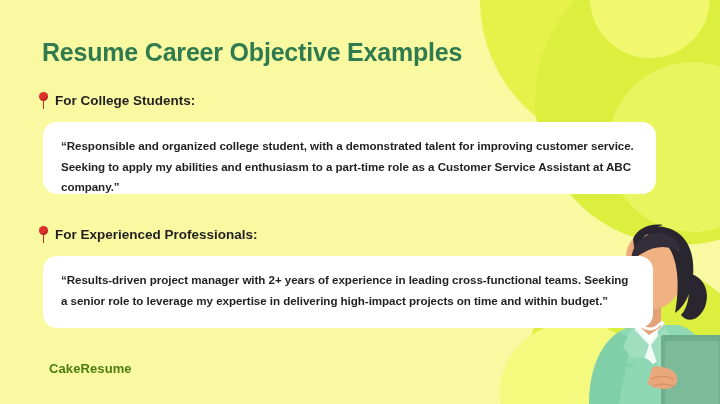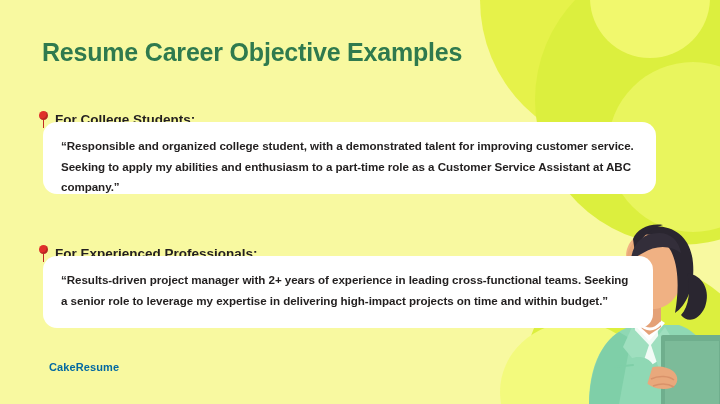--- a/index.html
+++ b/index.html
@@ -85,21 +85,20 @@
   .section-heading {
     position: absolute;
     left: 30px;
     font-size: 13.5px;
     font-weight: bold;
     color: #231f20;
     display: flex;
     align-items: center;
     gap: 5px;
     white-space: nowrap;
-    margin-top: 19px;
   }
   .section-heading.s1 { top: 92px; }
   .section-heading.s2 { top: 226px; }
 
   .pin-icon {
     display: inline-block;
     width: 12px;
     height: 17px;
     position: relative;
     flex: 0 0 auto;
@@ -140,23 +139,23 @@
   .quote-box.q2 {
     top: 256px;
     width: 610px;
     height: 72px;
   }
 
   #logo {
     position: absolute;
     left: 41px;
     top: 361px;
-    font-size: 11px;
-    font-weight: bold;
-    color: #0369a1;
+    font-size: 13px;
+    font-weight: bold;
+    color: #4d7c0f;
     letter-spacing: 0.1px;
   }
 
   
   #illustration {
     position: absolute;
     right: 0;
     bottom: 0;
     width: 145px;
     height: 185px;

